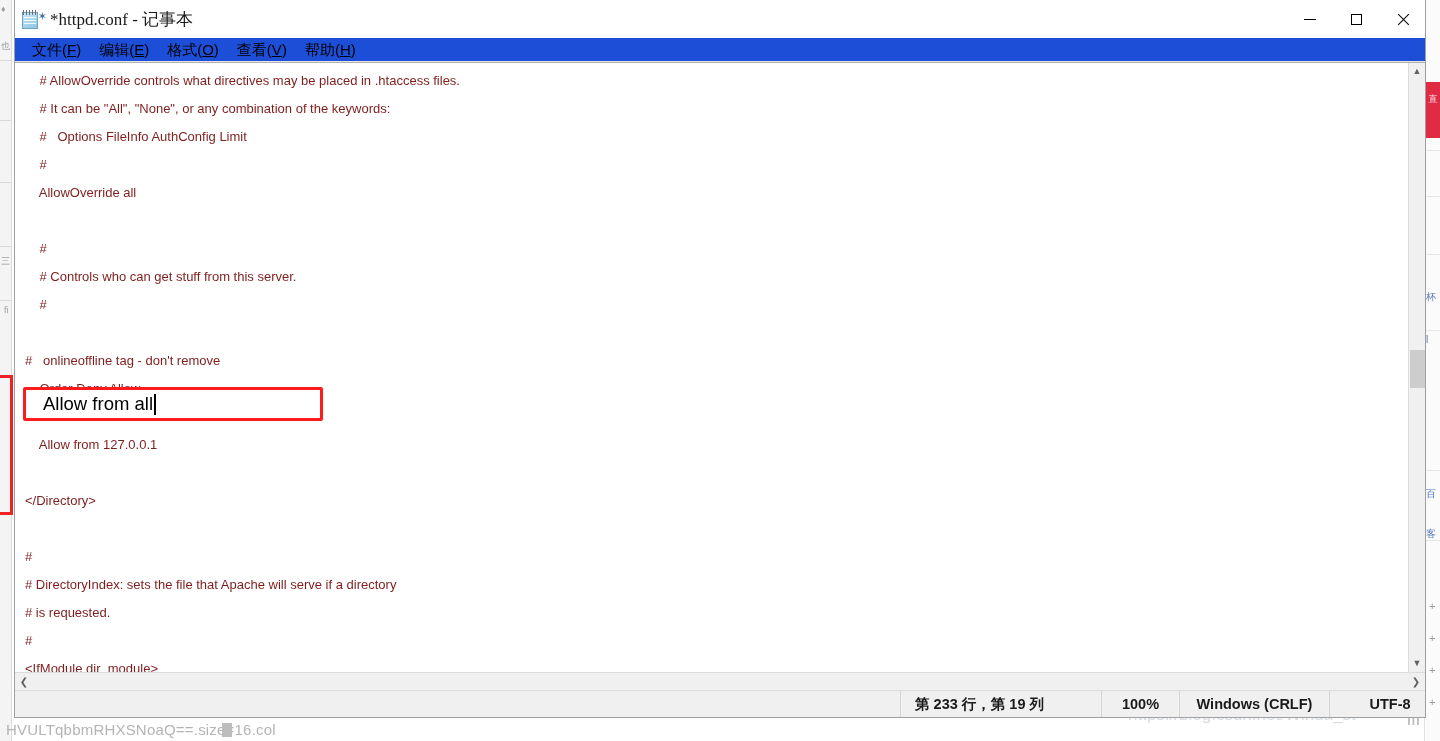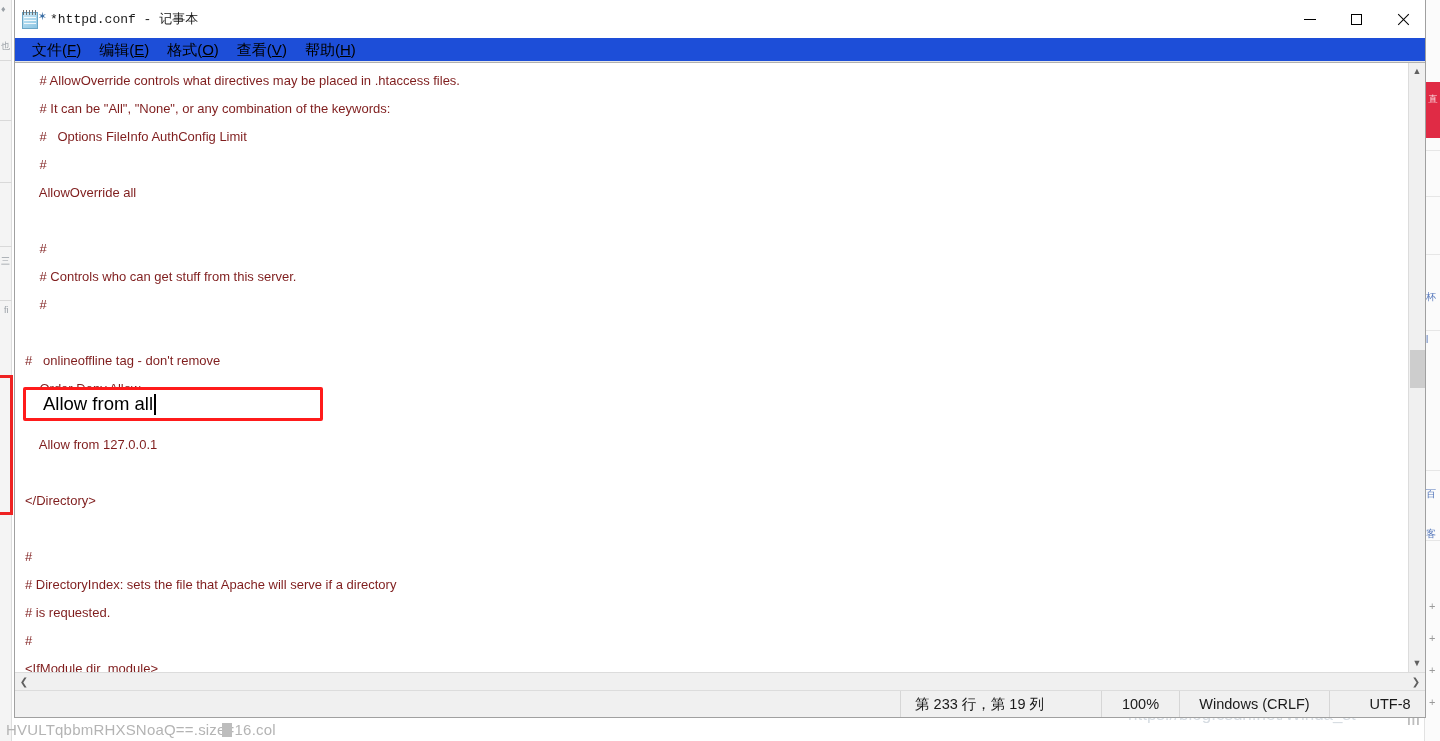--- a/index.html
+++ b/index.html
@@ -113,22 +113,22 @@
     position: absolute; left: 3px; top: 8px; width: 12px; height: 9px;
     background:
       repeating-linear-gradient(to bottom, #ffffff 0 1px, transparent 1px 3px);
     opacity: .85;
   }
   .np-icon .star {
     position: absolute; right: -6px; top: 2px; color: #3a6ea5;
     font-size: 11px; line-height: 11px;
   }
   .title-text {
-    font-size: 13px; color: #1a1a1a; white-space: nowrap;
-    font-family: Liberation Mono, monospace;
+    font-size: 17px; color: #1a1a1a; white-space: nowrap;
+    font-family: Liberation Serif, serif;
   }
   .win-controls {
     margin-left: auto; display: flex; height: 38px;
   }
   .win-btn {
     width: 46px; height: 38px;
     display: flex; align-items: center; justify-content: center;
     cursor: default;
   }
   .glyph-min { width: 12px; height: 1px; background: #000; }
@@ -231,20 +231,21 @@
     height: 27px; flex: 0 0 27px;
     background: #f0f0f0; border-top: 1px solid #dcdcdc;
     display: flex; align-items: stretch; justify-content: flex-end;
     font-size: 14.5px; color: #1a1a1a;
   }
   .status-cell {
     display: flex; align-items: center; justify-content: center;
     padding: 0 14px; border-left: 1px solid #d6d6d6;
     white-space: nowrap; cursor: default;
     font-family: "Liberation Sans", sans-serif;
+    font-weight: bold;
   }
   .status-cell.pos   { min-width: 152px; }
   .status-cell.zoom  { min-width: 78px; margin-left: 43px; }
   .status-cell.eol   { min-width: 150px; }
   .status-cell.enc   { min-width: 96px; padding-left: 39px; }
 </style>
 </head>
 <body>
 
 <div id="backdrop">

